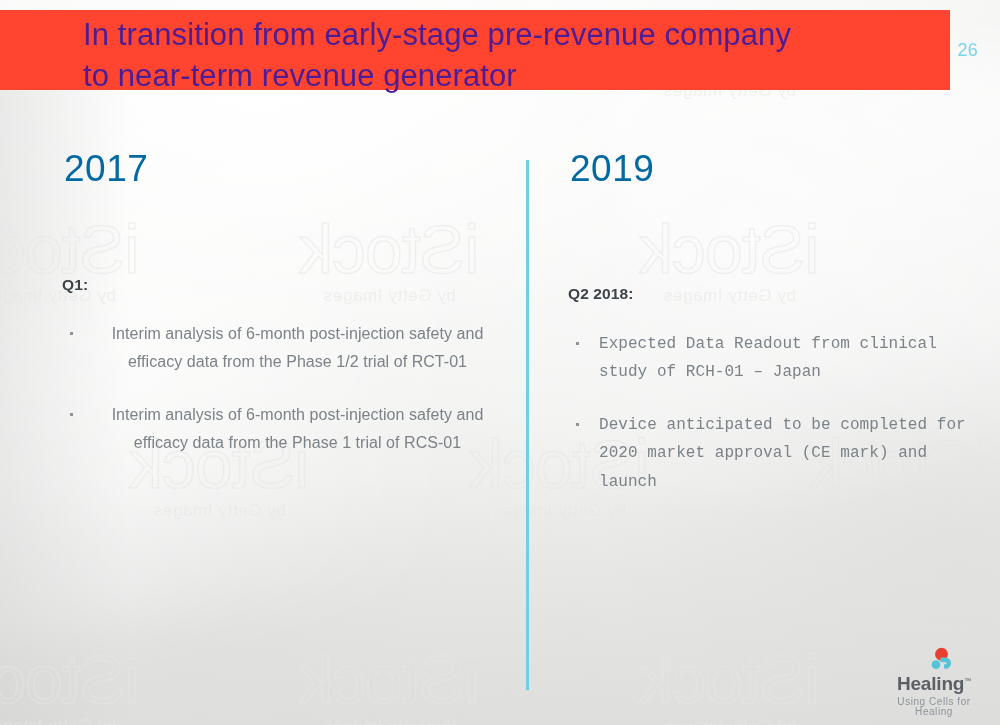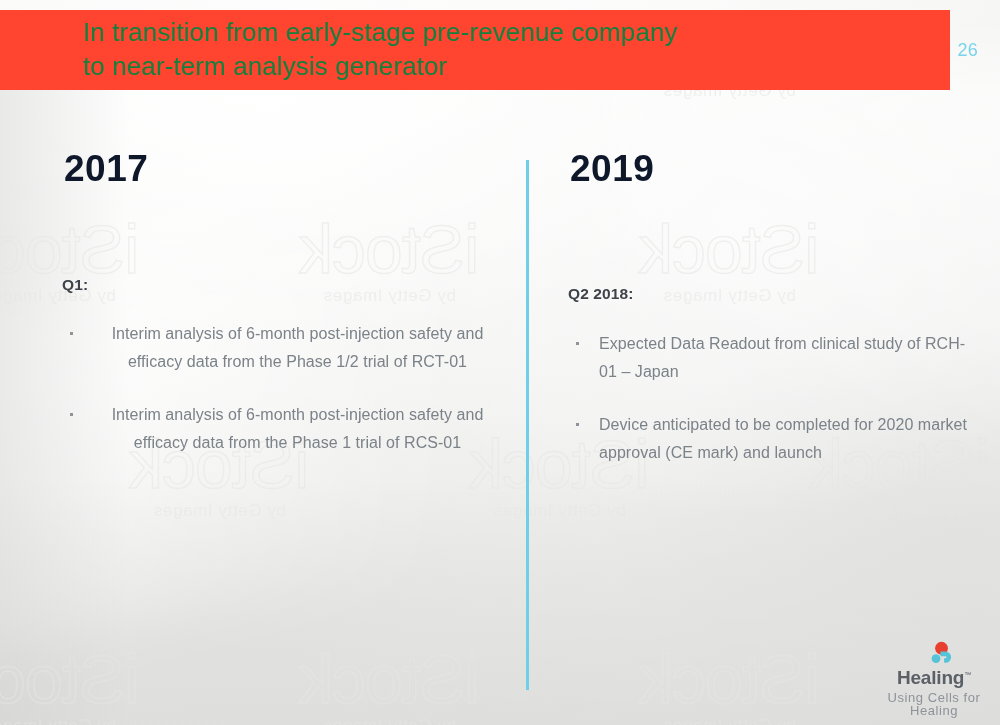--- a/index.html
+++ b/index.html
@@ -104,22 +104,22 @@
     top: 10px;
     width: 950px;
     height: 80px;
     background: #ff4430;
   }
   .header-title {
     position: absolute;
     left: 83px;
     top: 15px;
     width: 820px;
-    color: #15803d;
-    font-size: 26px;
+    color: #4c1d95;
+    font-size: 31px;
     font-weight: 400;
     line-height: 1.31;
     letter-spacing: 0.1px;
   }
   .page-number {
     position: absolute;
     right: 22px;
     top: 40px;
     font-size: 18px;
     color: #79d4ea;
@@ -138,43 +138,43 @@
 
   .col {
     position: absolute;
     top: 150px;
   }
   .col-left  { left: 62px;  width: 440px; }
   .col-right { left: 568px; width: 400px; }
 
   .year {
     font-size: 37px;
-    color: #0f172a;
-    font-weight: 700;
+    color: #0369a1;
+    font-weight: 400;
     letter-spacing: 0.5px;
     line-height: 1;
     margin: 0 0 0 2px;
   }
 
   .quarter {
     font-size: 15.5px;
     font-weight: bold;
     color: #3d4349;
     letter-spacing: 0.1px;
   }
   .col-left  .quarter { margin-top: 89px; }
   .col-right .quarter { margin-top: 98px; }
 
   ul.bullets {
     list-style: none;
     margin: 0;
     padding: 0;
   }
   .col-left  ul.bullets { margin-top: 26px; text-align: center; }
-  .col-right ul.bullets { margin-top: 27px; }
+  .col-right ul.bullets { margin-top: 27px; font-family: Liberation Mono, monospace; }
 
   ul.bullets > li {
     position: relative;
     padding-left: 31px;
     margin-bottom: 25px;
     font-size: 16px;
     line-height: 1.76;
     color: #7b8288;
     letter-spacing: 0.05px;
   }
@@ -210,21 +210,21 @@
     line-height: 1;
     position: relative;
     display: inline-block;
   }
   .logo-tm {
     font-size: 7px;
     vertical-align: super;
     font-weight: normal;
   }
   .logo-tagline {
-    font-size: 13px;
+    font-size: 10px;
     color: #8d9399;
     letter-spacing: 0.55px;
     margin-top: 3px;
     line-height: 1;
   }
 </style>
 </head>
 <body>
 
 <div class="slide">
@@ -275,21 +275,21 @@
     </div>
     <div class="wm" style="left:640px; top:10px;">
       <span class="wm-main">iStock</span>
       <span class="wm-sub">by Getty Images</span>
     </div>
   </div>
 
   <div class="header-bar"></div>
   <div class="header-title">
     <div>In transition from early-stage pre-revenue company</div>
-    <div>to near-term analysis generator</div>
+    <div>to near-term revenue generator</div>
   </div>
   <div class="page-number">26</div>
 
   <div class="divider"></div>
 
   <div class="col col-left">
     <div class="year">2017</div>
     <div class="quarter">Q1:</div>
     <ul class="bullets">
       <li>Interim analysis of 6-month post-injection safety and efficacy data from the Phase 1/2 trial of RCT-01</li>

